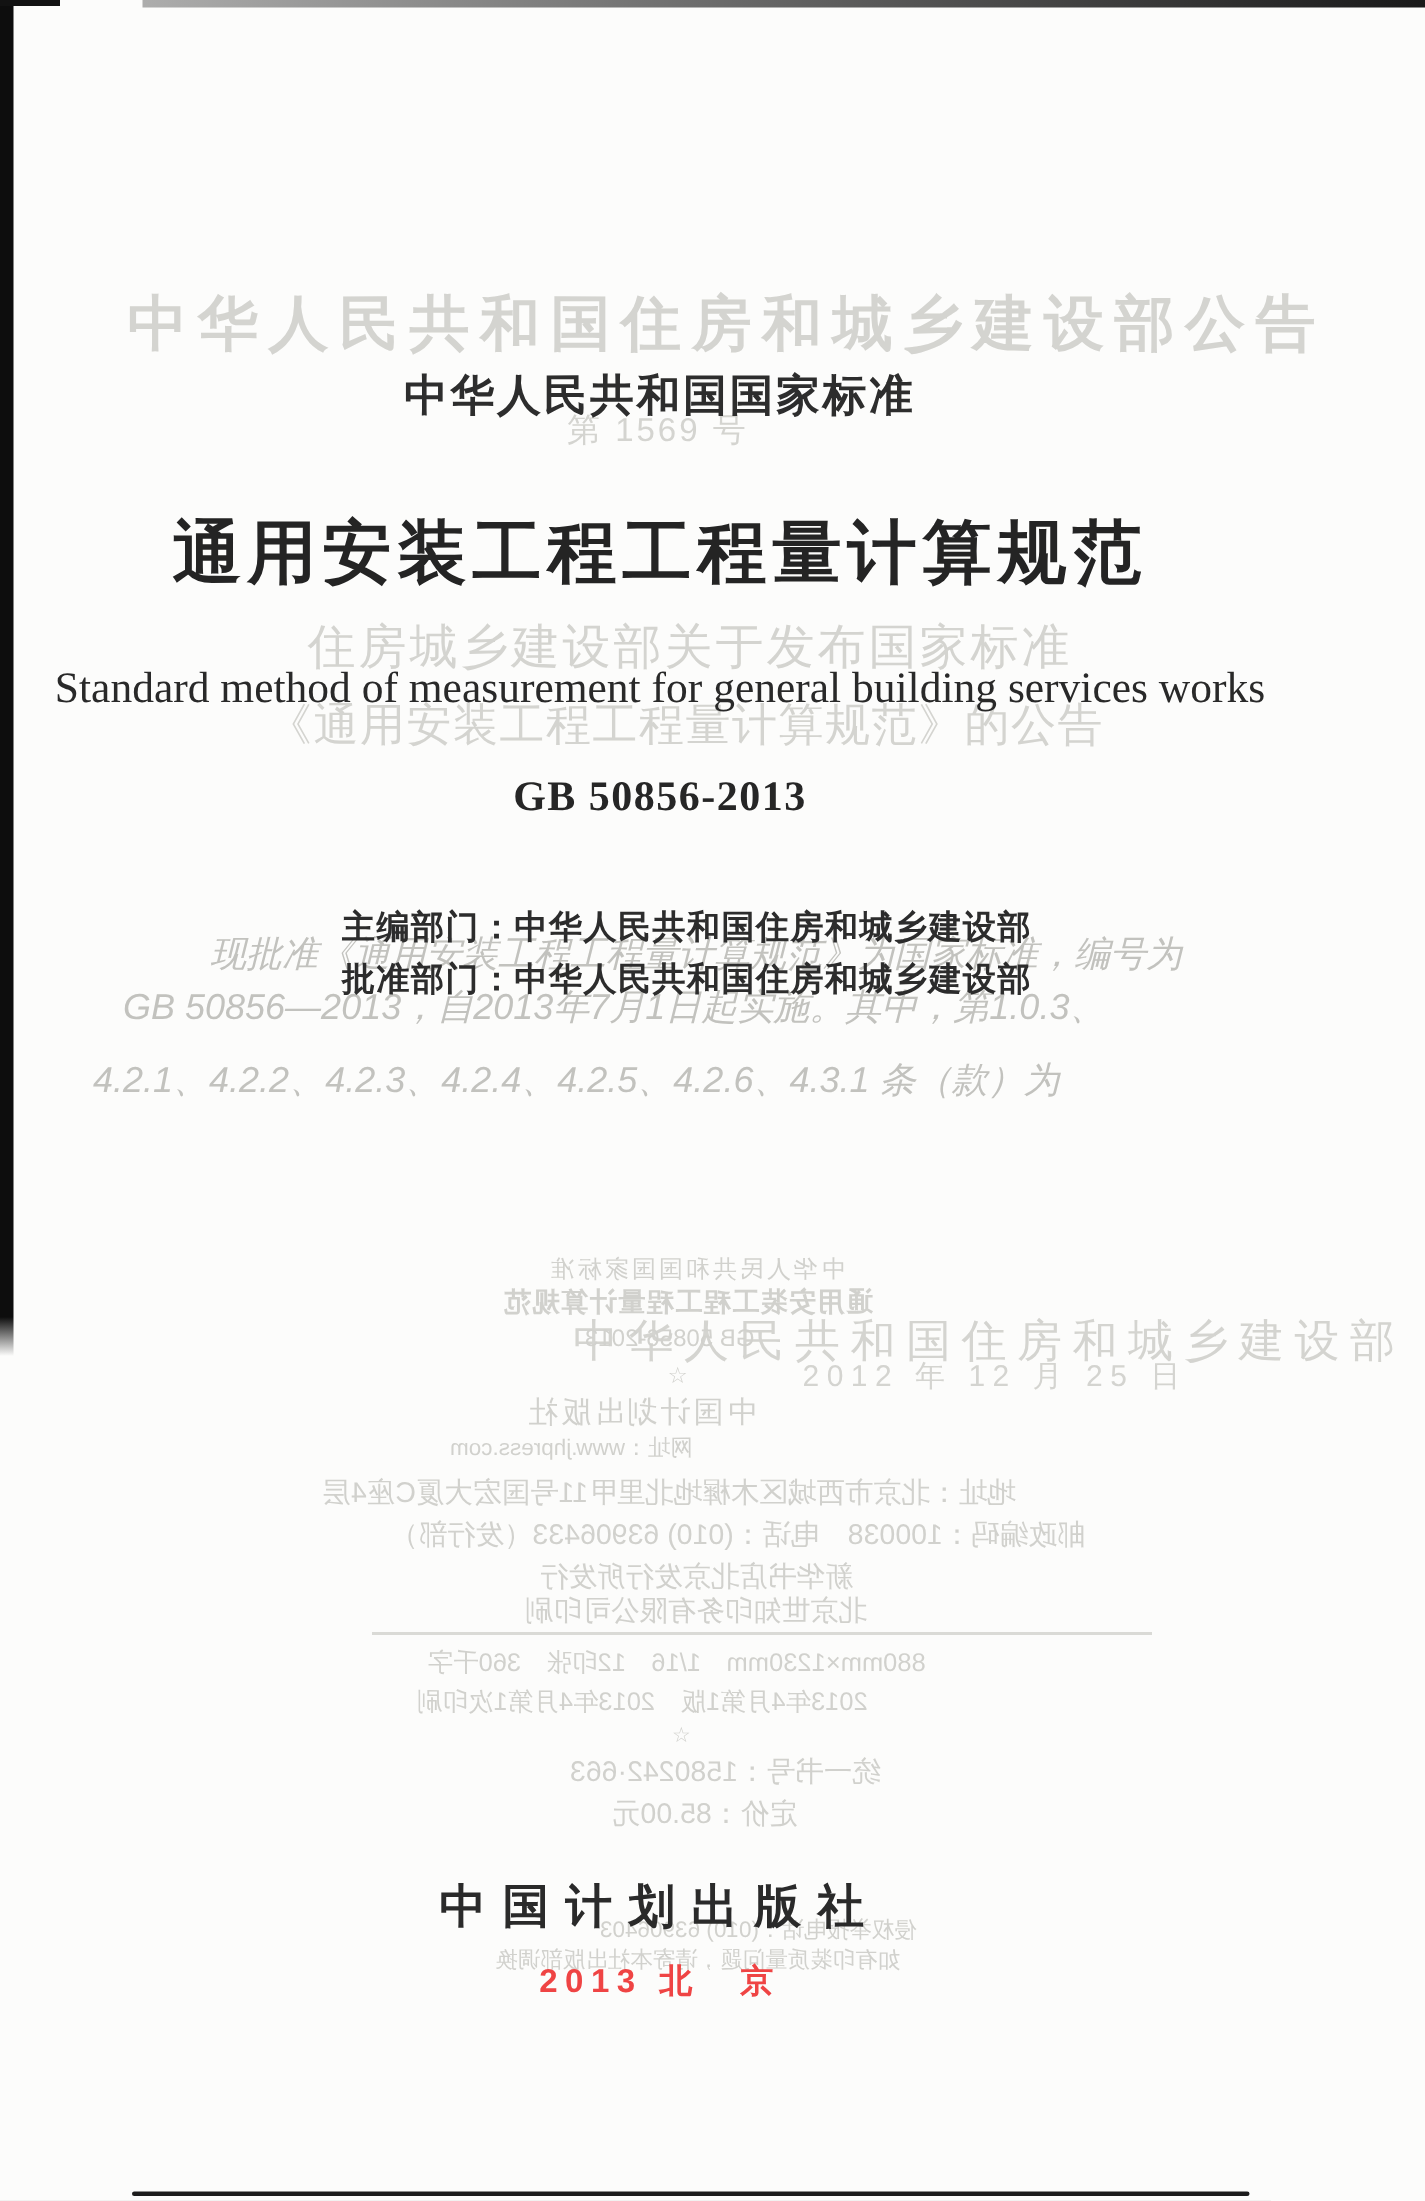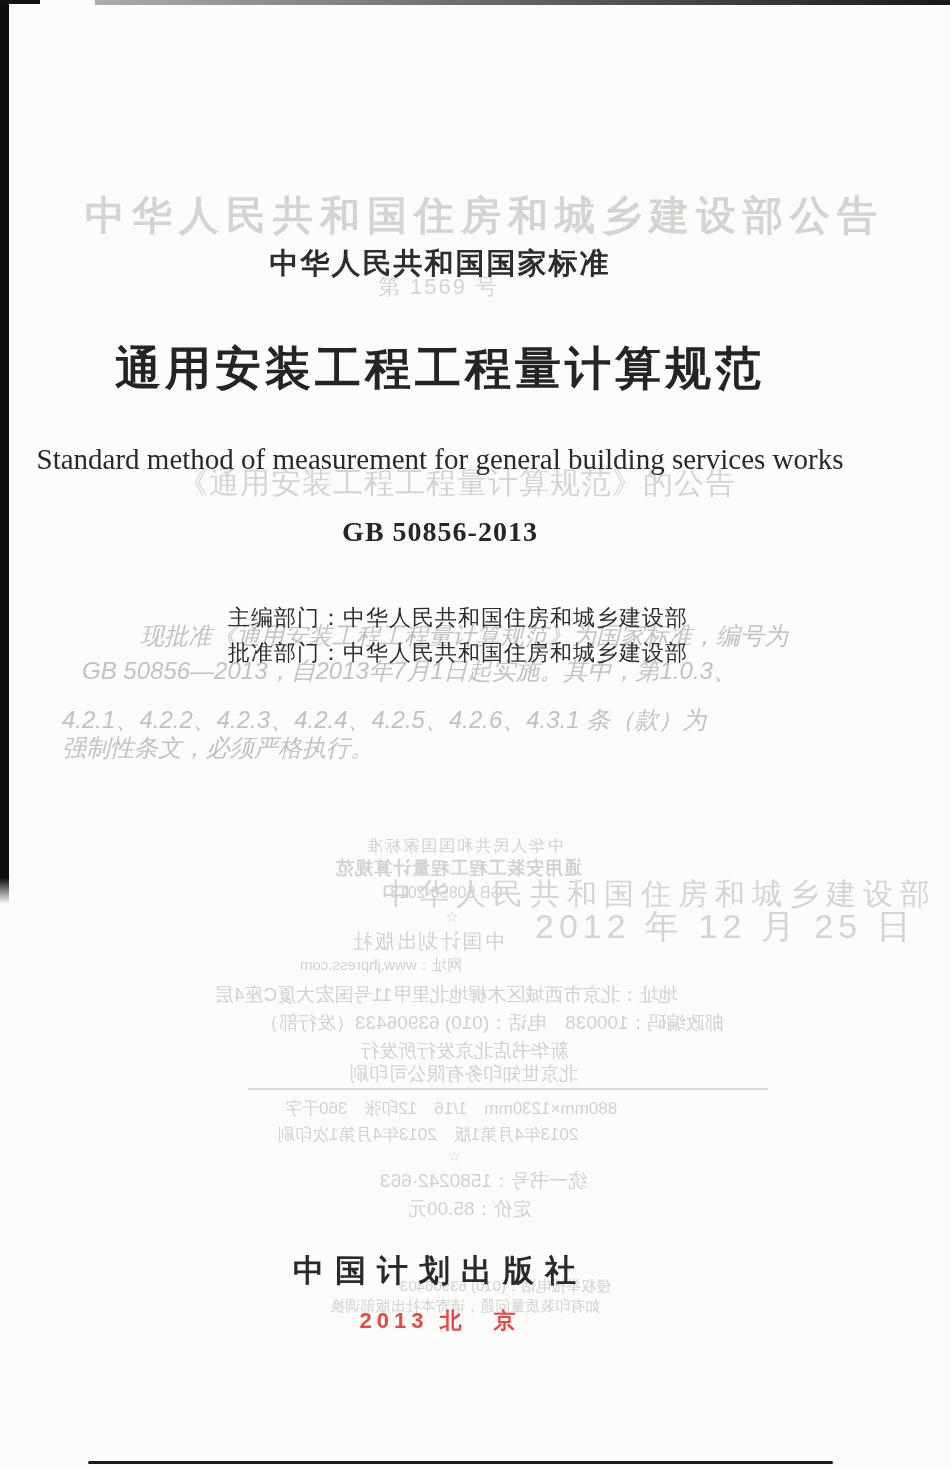--- a/index.html
+++ b/index.html
@@ -19,21 +19,21 @@
   .edge-top-corner{position:absolute;left:0;top:0;width:40px;height:4px;background:#121212;}
   .edge-bottom{position:absolute;left:88px;top:1461px;width:745px;height:3px;background:#1c1c1c;border-radius:2px;}
 
   
   .standard-label{top:244px;font-size:29px;font-weight:700;letter-spacing:2px;color:#2d2d2d;}
   .title-zh{top:338px;font-size:46px;letter-spacing:4px;font-weight:600;
     font-family:"Liberation Serif",serif;color:#242424;}
   .title-en{top:427px;font-size:29px;font-family:"Liberation Serif",serif;color:#292929;margin-top:16px;}
   .code{top:516px;font-size:28px;font-weight:700;letter-spacing:1px;
     font-family:"Liberation Serif",serif;color:#262626;}
-  .meta{position:absolute;left:228px;top:600px;font-size:22px;font-weight:400;color:#2c2c2c;}
+  .meta{position:absolute;left:228px;top:600px;font-size:22px;font-weight:700;color:#2c2c2c;}
   .meta-row{height:35px;line-height:35px;white-space:nowrap;letter-spacing:1px;}
   .meta-row .spaced{word-spacing:12px;letter-spacing:2px;}
   .publisher{top:1250px;font-size:31px;font-weight:600;letter-spacing:11px;
     font-family:"Liberation Serif",serif;color:#2a2a2a;}
   .imprint{top:1306px;font-size:22px;font-weight:700;letter-spacing:5px;color:#ef4444;}
 
   
   .ghost{position:absolute;white-space:nowrap;pointer-events:none;}
   .gf{color:#c2c2be;font-style:italic;}        
   .gf-light{color:#d4d4d0;}  
@@ -46,27 +46,27 @@
 <div class="page">
 
   <div class="edge-left"></div>
   <div class="edge-left-fade"></div>
   <div class="edge-top"></div>
   <div class="edge-top-corner"></div>
   <div class="edge-bottom"></div>
 
   <div class="ghost gf-light" style="left:85px;top:188px;font-size:40px;letter-spacing:7px;font-weight:700">中华人民共和国住房和城乡建设部公告</div>
   <div class="ghost gf-light" style="left:378px;top:272px;font-size:22px;letter-spacing:2px">第 1569 号</div>
+  <div class="ghost gf-light" style="left:205px;top:410px;font-size:32px;letter-spacing:2px">住房城乡建设部关于发布国家标准</div>
   <div class="ghost gf-light" style="left:178px;top:463px;font-size:30px;letter-spacing:1px">《通用安装工程工程量计算规范》的公告</div>
   <div class="ghost gf" style="left:140px;top:620px;font-size:24px">现批准《通用安装工程工程量计算规范》为国家标准，编号为</div>
   <div class="ghost gf" style="left:82px;top:655px;font-size:24px">GB 50856—2013，自2013年7月1日起实施。其中，第1.0.3、</div>
   <div class="ghost gf" style="left:62px;top:704px;font-size:24px">4.2.1、4.2.2、4.2.3、4.2.4、4.2.5、4.2.6、4.3.1 条（款）为</div>
-  <div class="ghost gf" style="left:62px;top:732px;font-size:24px">强制性条文，必须严格执行。</div>
   <div class="ghost gf-light" style="left:382px;top:874px;font-size:30px;letter-spacing:7px">中华人民共和国住房和城乡建设部</div>
-  <div class="ghost gf-light" style="left:535px;top:904px;font-size:34px;letter-spacing:5px">2012 年 12 月 25 日</div>
+  <div class="ghost gf-light" style="left:535px;top:904px;font-size:20px;letter-spacing:5px">2012 年 12 月 25 日</div>
 
   <div class="ghost gb" style="left:365px;top:836px;font-size:16px;letter-spacing:2px">中华人民共和国国家标准</div>
   <div class="ghost gb" style="left:335px;top:856px;font-size:18px;font-weight:700;letter-spacing:1px">通用安装工程工程量计算规范</div>
   <div class="ghost gb" style="left:390px;top:884px;font-size:16px">GB 50856-2013</div>
   <div class="ghost gb" style="left:445px;top:908px;font-size:15px">☆</div>
   <div class="ghost gb" style="left:350px;top:928px;font-size:20px;letter-spacing:2px">中国计划出版社</div>
   <div class="ghost gb" style="left:300px;top:956px;font-size:15px">网址：www.jhpress.com</div>
   <div class="ghost gb" style="left:215px;top:982px;font-size:19px">地址：北京市西城区木樨地北里甲11号国宏大厦C座4层</div>
   <div class="ghost gb" style="left:260px;top:1010px;font-size:19px">邮政编码：100038　电话：(010) 63906433（发行部）</div>
   <div class="ghost gb" style="left:360px;top:1038px;font-size:19px">新华书店北京发行所发行</div>

